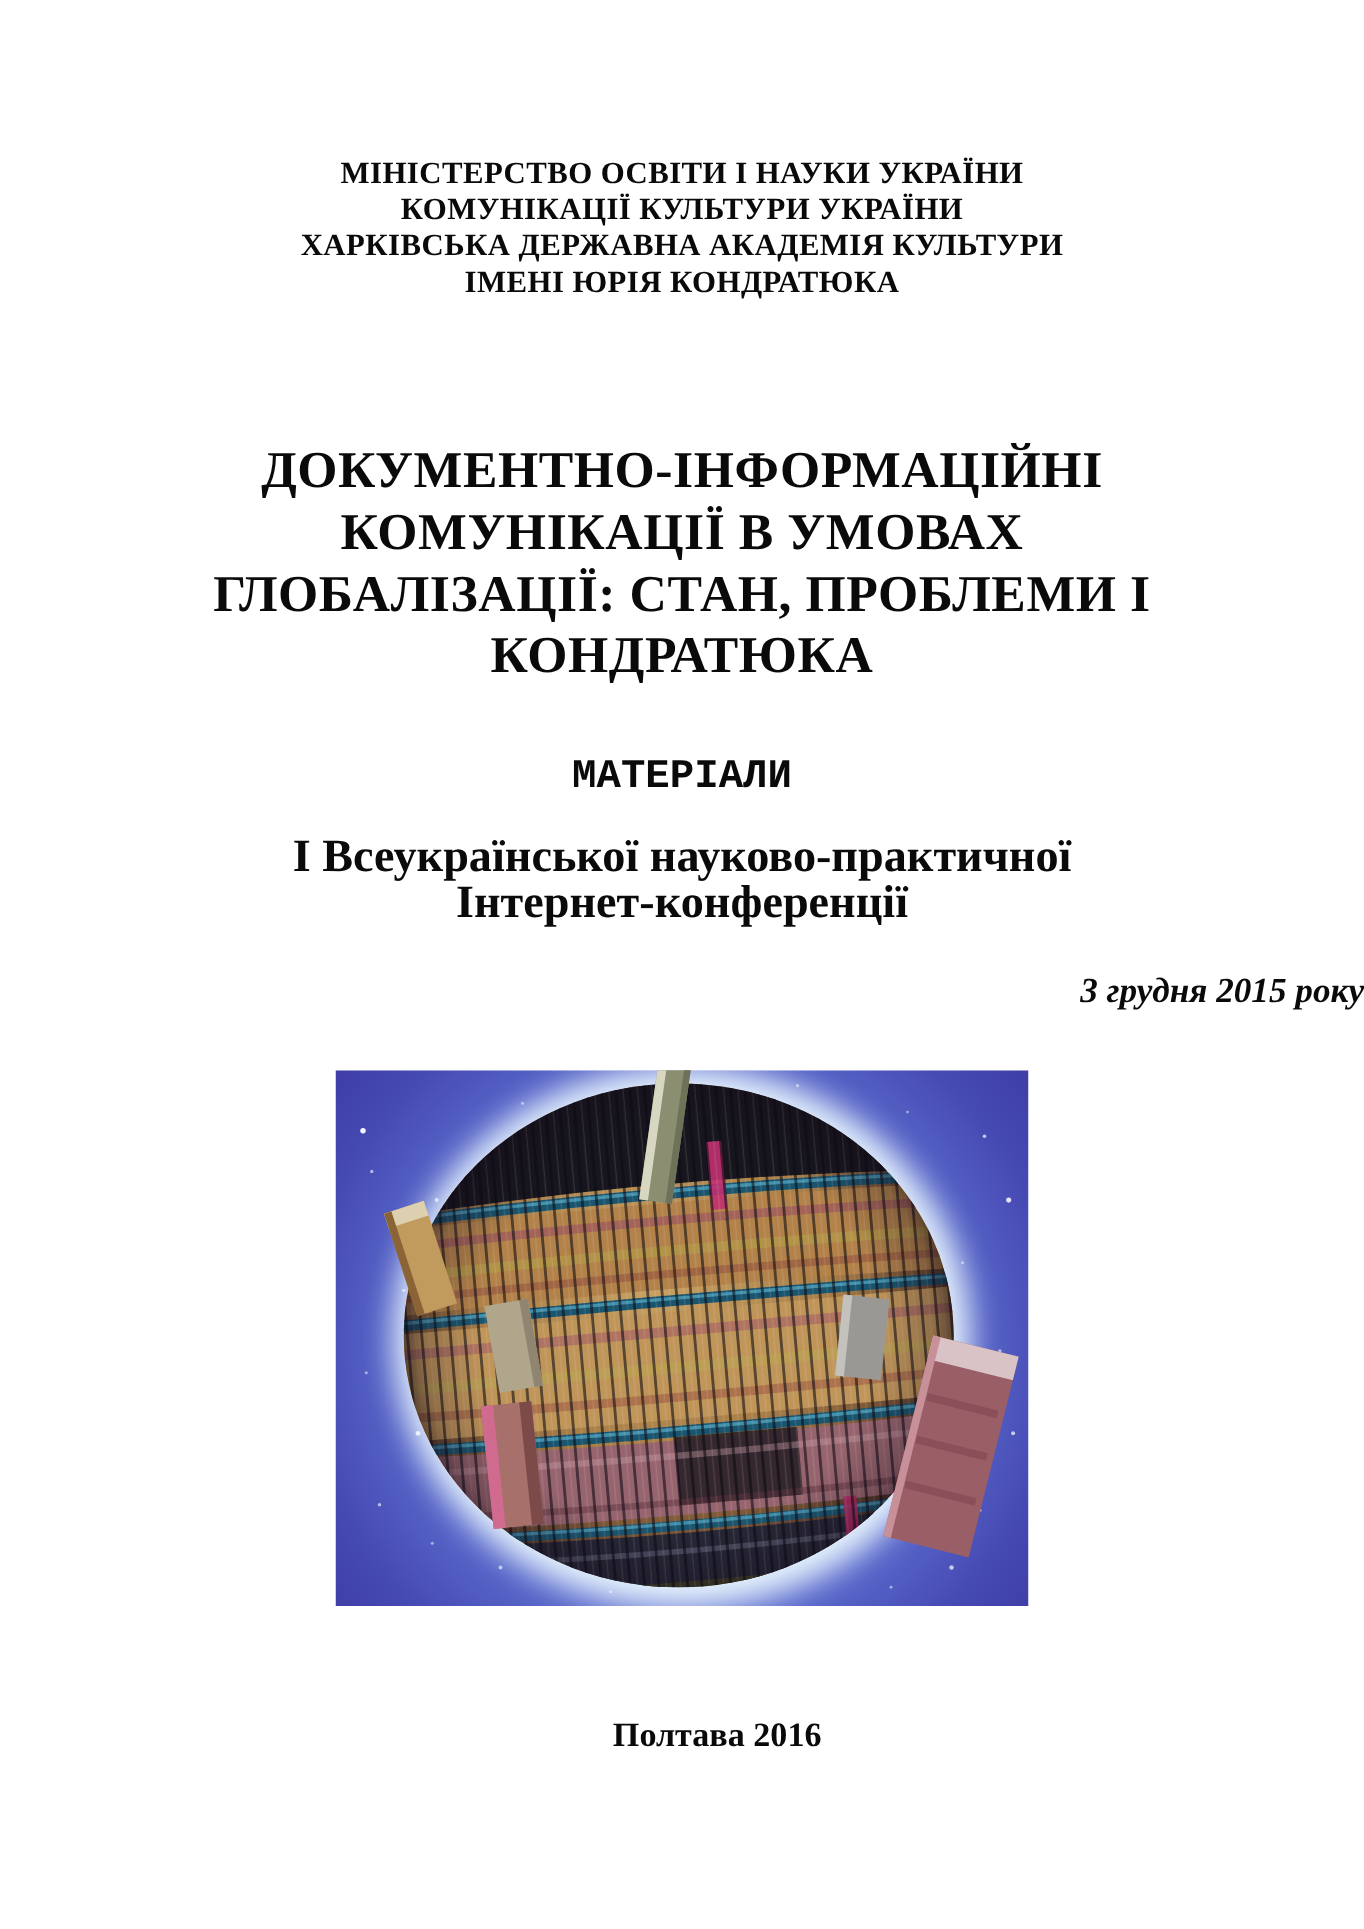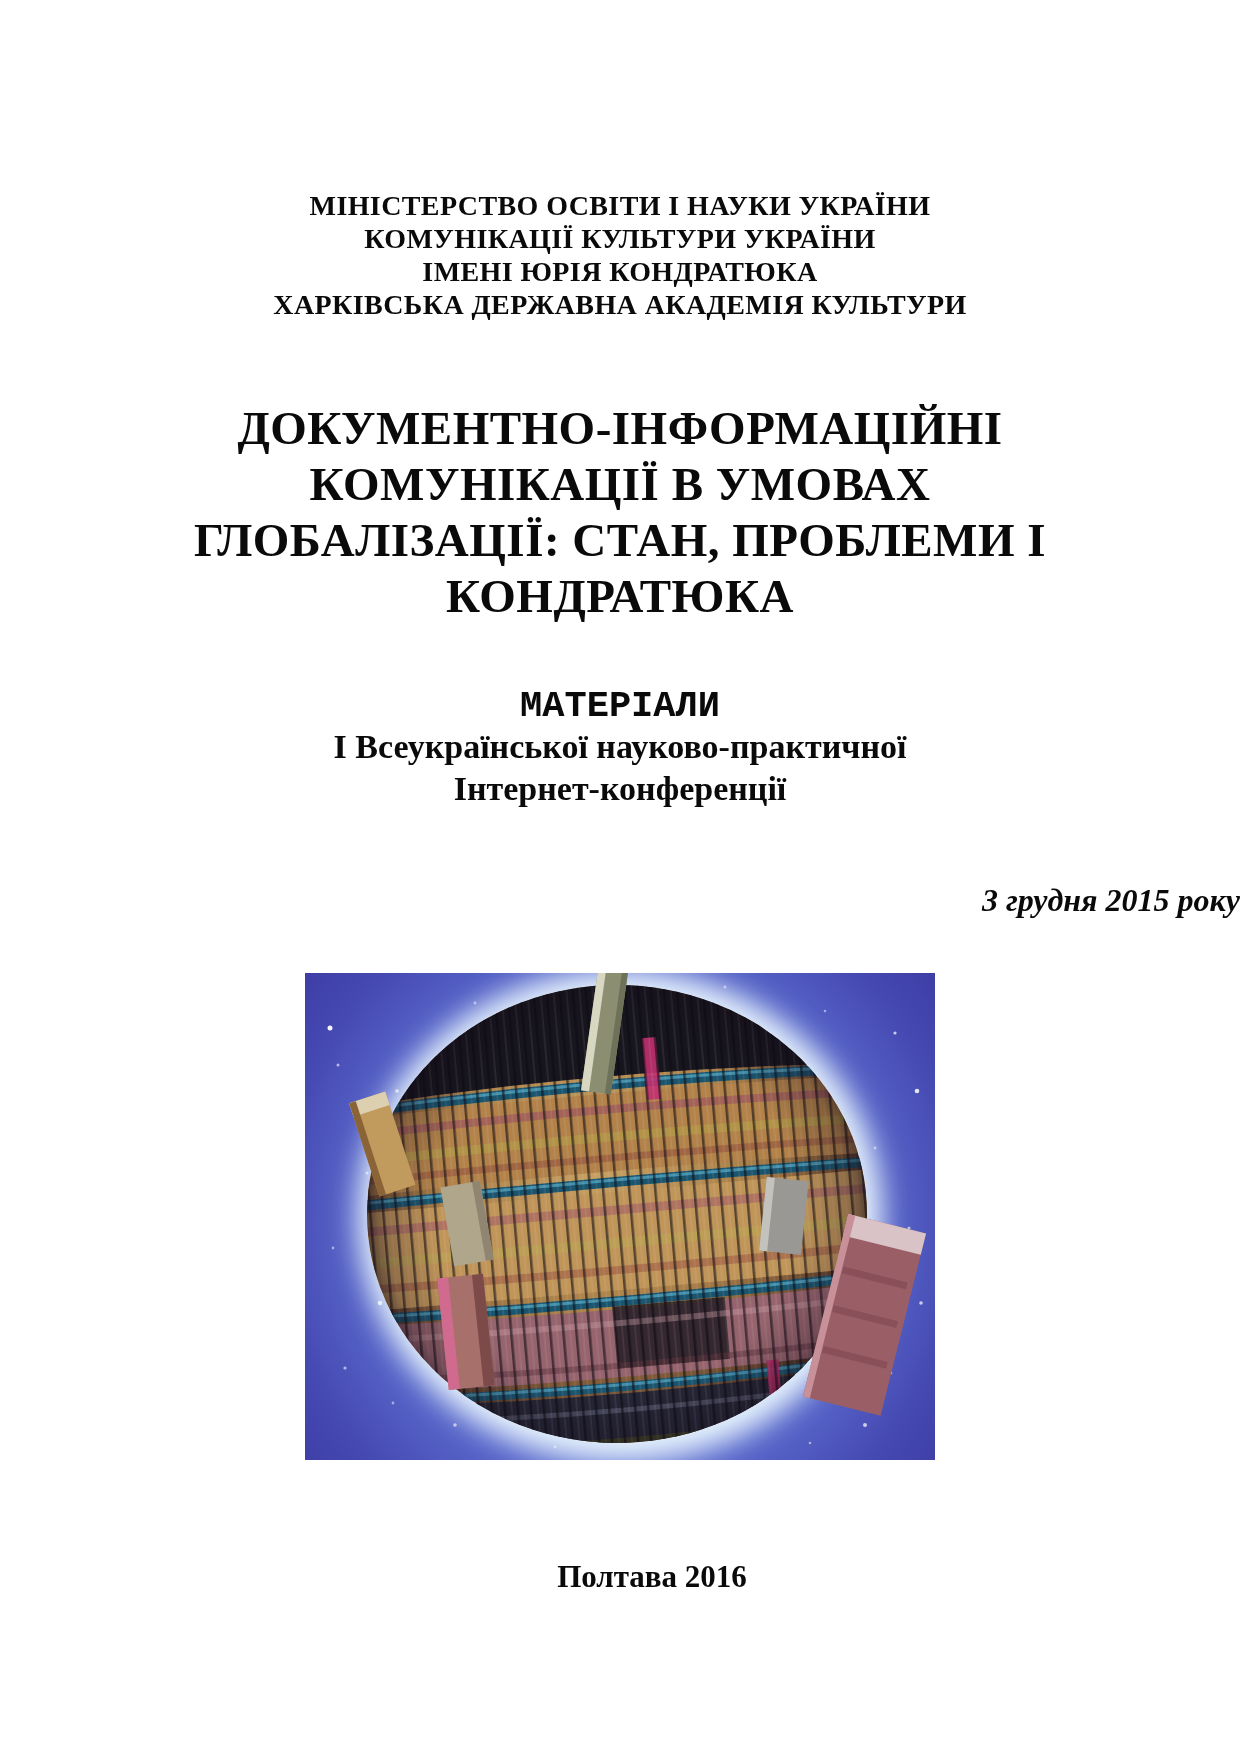--- a/index.html
+++ b/index.html
@@ -1,39 +1,39 @@
 <!DOCTYPE html>
 <html><head>
 <meta charset="utf-8">
 <style>
   html,body{margin:0;padding:0;background:#ffffff;}
   .page{
     position:relative;width:1240px;height:1754px;background:#ffffff;overflow:hidden;
     font-family:"Liberation Serif","DejaVu Serif",serif;font-weight:700;color:#0a0a0a;
   }
   .abs-center{position:absolute;left:0;width:100%;text-align:center;}
-  .header-block{top:141px;font-size:28px;line-height:33px;letter-spacing:0.4px;margin-top:48px;}
+  .header-block{top:141px;font-size:28px;line-height:33px;letter-spacing:0.4px;}
   .title-block{top:400px;font-size:47px;line-height:56px;letter-spacing:0.5px;}
   .materials-line{top:684px;font-size:37px;line-height:44px;font-family:Liberation Mono, monospace;}
-  .subtitle-block{top:726px;font-size:34px;line-height:42px;}
+  .subtitle-block{top:758px;font-size:42px;line-height:42px;}
   .date-line{top:880px;font-size:32px;line-height:40px;font-style:italic;text-align:right;}
   .footer-line{top:1558px;font-size:31px;line-height:38px;padding-left:32px;}
   .cover-image{position:absolute;top:973px;left:305px;width:630px;height:487px;}
   .cover-image svg{display:block;}
 </style>
 </head>
 <body>
 
 <div class="page">
 
   <div class="abs-center header-block">
     <div>МІНІСТЕРСТВО ОСВІТИ І НАУКИ УКРАЇНИ</div>
     <div>КОМУНІКАЦІЇ КУЛЬТУРИ УКРАЇНИ</div>
+    <div>ХАРКІВСЬКА ДЕРЖАВНА АКАДЕМІЯ КУЛЬТУРИ</div>
     <div>ІМЕНІ ЮРІЯ КОНДРАТЮКА</div>
-    <div>ХАРКІВСЬКА ДЕРЖАВНА АКАДЕМІЯ КУЛЬТУРИ</div>
   </div>
 
   <div class="abs-center title-block">
     <div>ДОКУМЕНТНО-ІНФОРМАЦІЙНІ</div>
     <div>КОМУНІКАЦІЇ В УМОВАХ</div>
     <div>ГЛОБАЛІЗАЦІЇ: СТАН, ПРОБЛЕМИ І</div>
     <div>КОНДРАТЮКА</div>
   </div>
 
   <div class="abs-center materials-line">МАТЕРІАЛИ</div>

